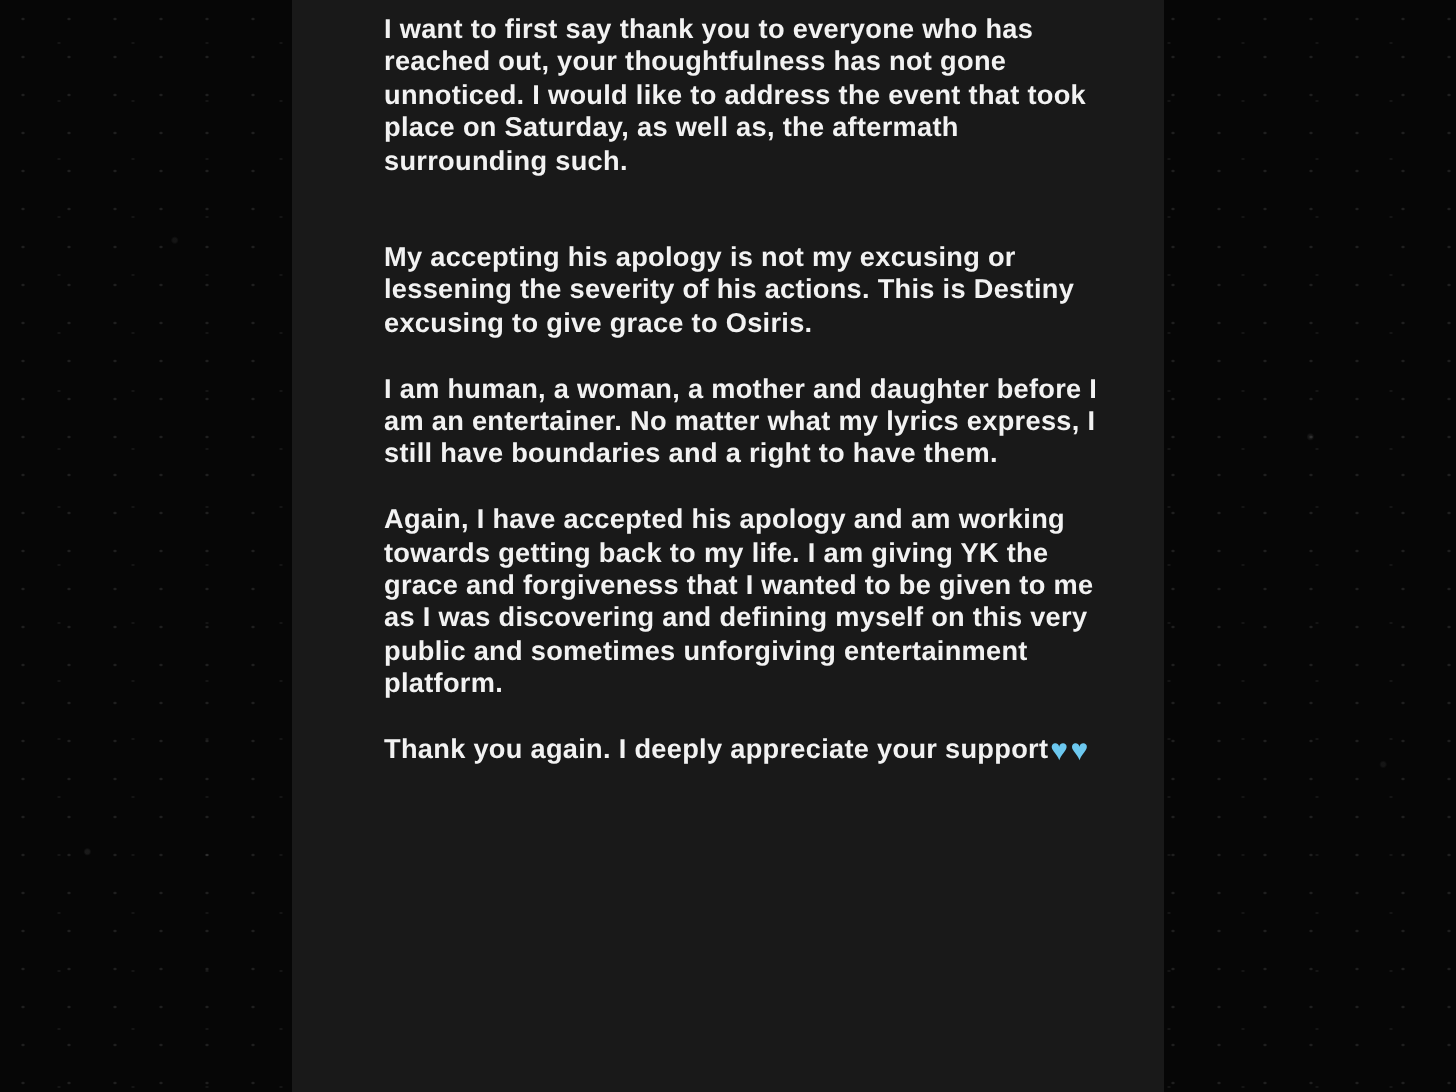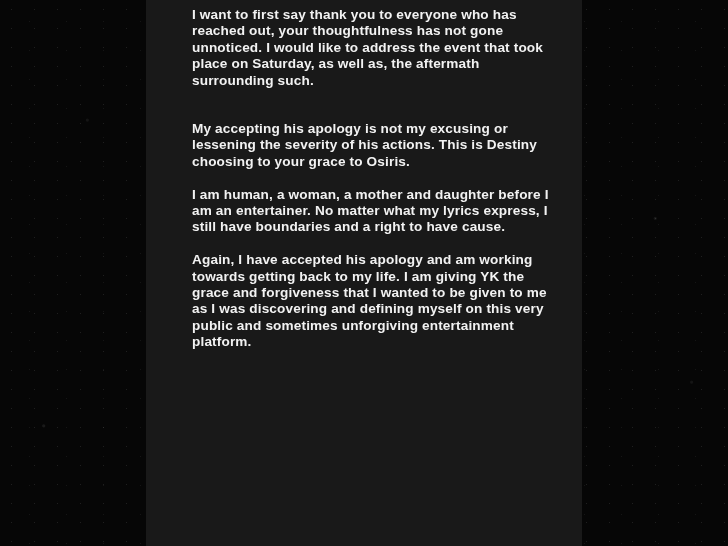--- a/index.html
+++ b/index.html
@@ -76,24 +76,25 @@
   <div class="panel"></div>
 
   <div class="text">
     <p class="para first">I want to first say thank you to everyone who has
 reached out, your thoughtfulness has not gone
 unnoticed. I would like to address the event that took
 place on Saturday, as well as, the aftermath
 surrounding such.</p>
     <p class="para">My accepting his apology is not my excusing or
 lessening the severity of his actions. This is Destiny
-choosing to your grace to Osiris.</p>
+excusing to give grace to Osiris.</p>
     <p class="para">I am human, a woman, a mother and daughter before I
 am an entertainer. No matter what my lyrics express, I
-still have boundaries and a right to have cause.</p>
+still have boundaries and a right to have them.</p>
     <p class="para">Again, I have accepted his apology and am working
 towards getting back to my life. I am giving YK the
 grace and forgiveness that I wanted to be given to me
 as I was discovering and defining myself on this very
 public and sometimes unforgiving entertainment
 platform.</p>
+    <p class="para"><span>Thank you again. I deeply appreciate your support</span><span class="heart">♥</span><span class="heart">♥</span></p>
   </div>
 </div>
 
 </body></html>

